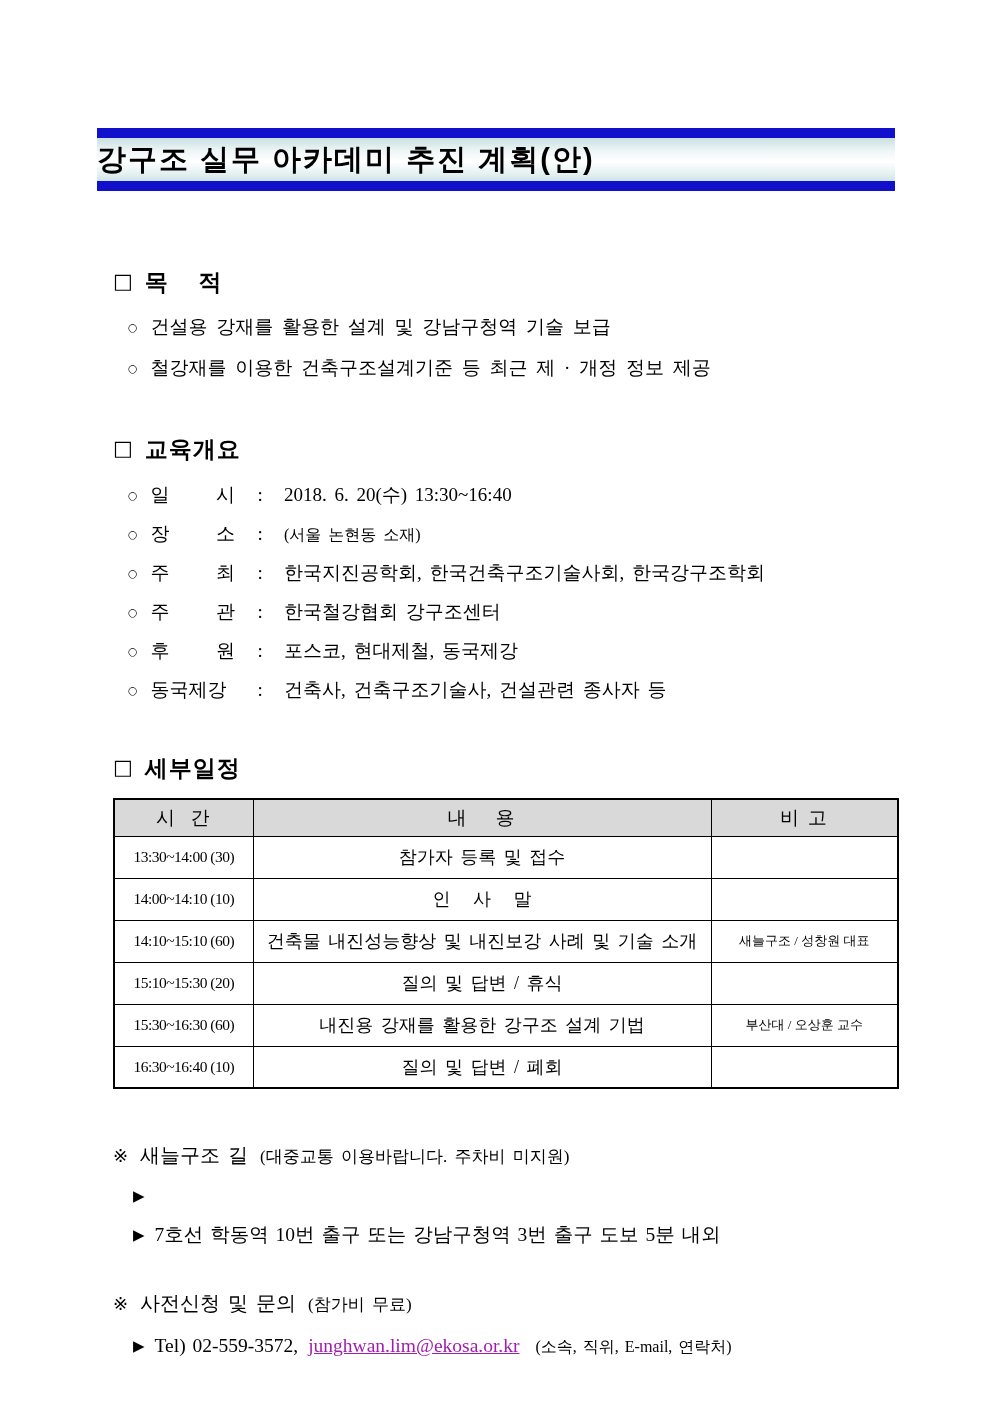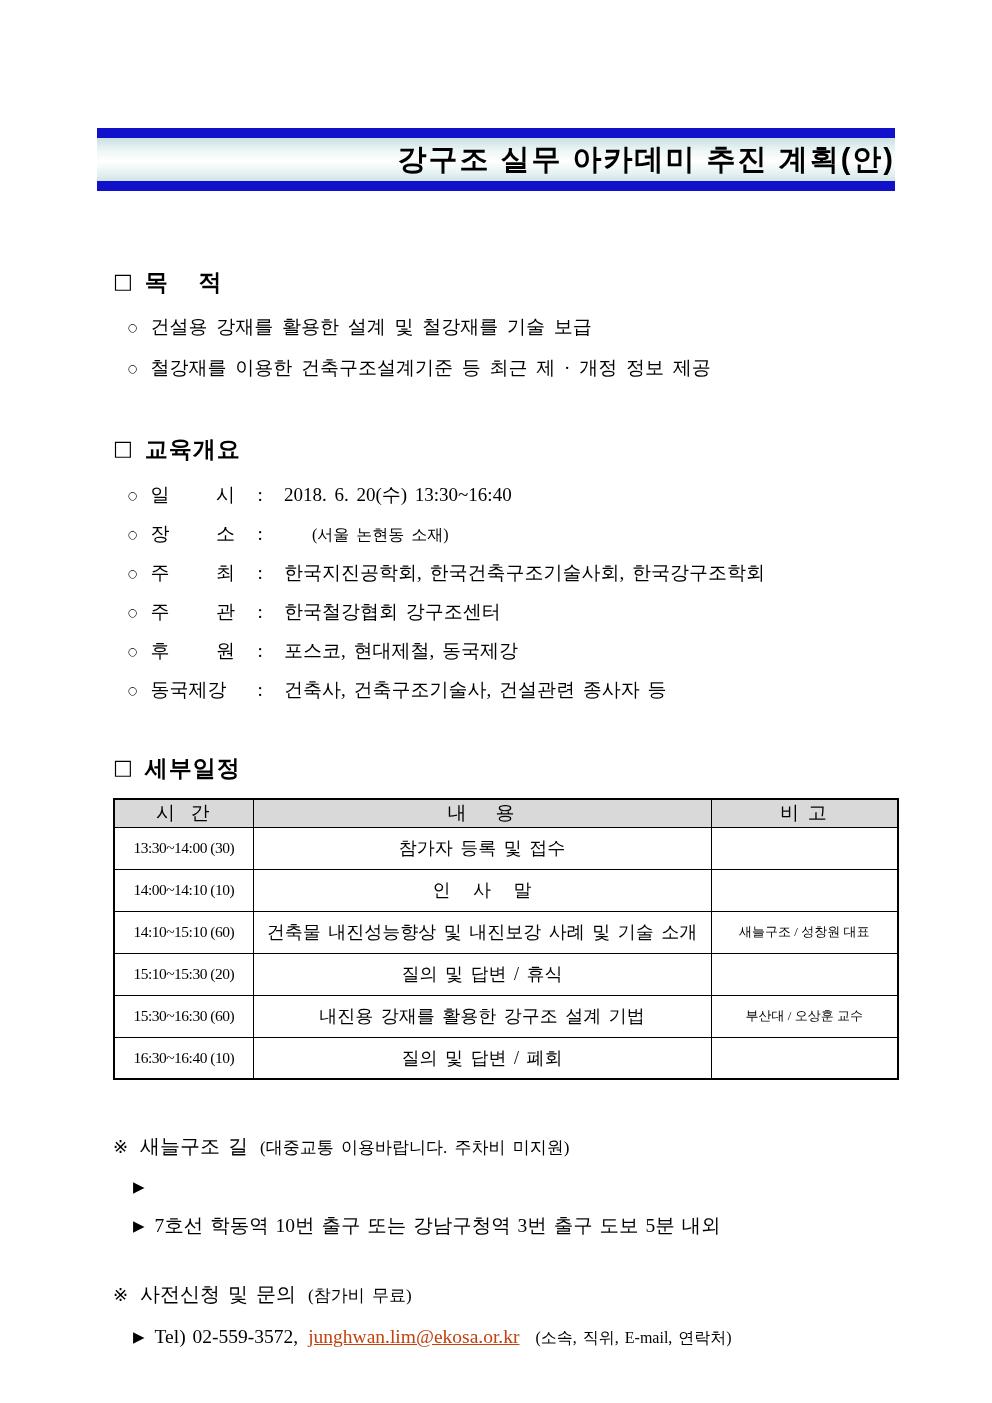--- a/index.html
+++ b/index.html
@@ -10,21 +10,21 @@
     color:#000;
   }
   .pre { white-space:pre; }
 
   
   .banner { margin:128px 97px 0 97px; }
   .banner .bar { height:10px; background:#1111cc; }
   .banner .band {
     height:43px;
     background:linear-gradient(to bottom,#c9dfe2 0%,#eef6f6 30%,#ffffff 55%,#e6f1f1 82%,#cfe4e6 100%);
-    display:flex; align-items:center; justify-content:flex-end;
+    display:flex; align-items:center; justify-content:flex-start;
   }
   .banner .band .title {
     font-family:"Liberation Sans","DejaVu Sans",sans-serif;
     font-weight:bold; font-size:29px; letter-spacing:2px; color:#000;
   }
 
   
   .section-heading {
     display:flex; align-items:center; gap:11px;
     font-family:"Liberation Sans","DejaVu Sans",sans-serif;
@@ -52,33 +52,33 @@
   .ov-line {
     display:flex; align-items:baseline; gap:13px;
     font-size:19px; line-height:36px; word-spacing:3px;
   }
   .ov-line .circ {
     font-family:"DejaVu Sans",sans-serif; font-size:11px; line-height:36px;
     position:relative; top:-2px;
   }
   .ov-label { display:inline-block; min-width:92px; white-space:pre; }
   .ov-colon { margin:0 8px 0 2px; }
-  .ov-note { font-size:16px;margin-left:28px; }
+  .ov-note { font-size:16px; }
 
   
   table.schedule {
     margin:14px 0 0 113px; width:784px;
     border-collapse:collapse; table-layout:fixed;
     border:2px solid #000;
   }
   table.schedule th, table.schedule td {
     border:1px solid #000; text-align:center; vertical-align:middle;
   }
   table.schedule th {
-    height:28px; background:#d9d9d9;
+    height:37px; background:#d9d9d9;
     font-weight:normal; font-size:19px; white-space:pre; letter-spacing:2px;
   }
   table.schedule td { height:42px; }
   td.cell-time { font-size:15.5px; letter-spacing:-0.5px; white-space:nowrap; }
   td.cell-content { font-size:18px; word-spacing:3px; white-space:pre-wrap; }
   td.cell-note { font-size:13px; white-space:nowrap; }
   col.c-time { width:139px; } col.c-content { width:458px; } col.c-note { width:187px; }
 
   
   .note-section { margin-left:113px; }
@@ -92,21 +92,21 @@
   .note-line {
     display:flex; align-items:baseline; gap:10px;
     font-size:19.5px; line-height:37px; word-spacing:2px;
   }
   .note-line .arrow {
     font-family:"DejaVu Sans",sans-serif; font-size:15px;
     position:relative; top:-1px;
   }
   .tel-line { font-size:19.5px; line-height:37px; }
   .email-link {
-    color:#c2410c; text-decoration:underline; cursor:pointer;
+    color:#a21caf; text-decoration:underline; cursor:pointer;
     font-family:"Liberation Serif","DejaVu Serif",serif;
   }
   .email-note { font-size:16px; margin-left:6px; }
 </style>
 </head>
 <body>
 
 <div class="banner">
   <div class="bar"></div>
   <div class="band">
@@ -116,21 +116,21 @@
 </div>
 
 <div style="margin-top:76px;">
   <div class="section-heading">
     <span class="sq">□</span>
     <span class="pre">목    적</span>
   </div>
   <div class="bullets">
     <div class="bullet-line">
       <span class="circ">○</span>
-      <span>건설용 강재를 활용한 설계 및 철강재를 기술 보급</span>
+      <span>건설용 강재를 활용한 설계 및 강남구청역 기술 보급</span>
     </div>
     <div class="bullet-line">
       <span class="circ">○</span>
       <span>철강재를 이용한 건축구조설계기준 등 최근 제 · 개정 정보 제공</span>
     </div>
   </div>
 </div>
 
 <div style="margin-top:44px;">
   <div class="section-heading">

